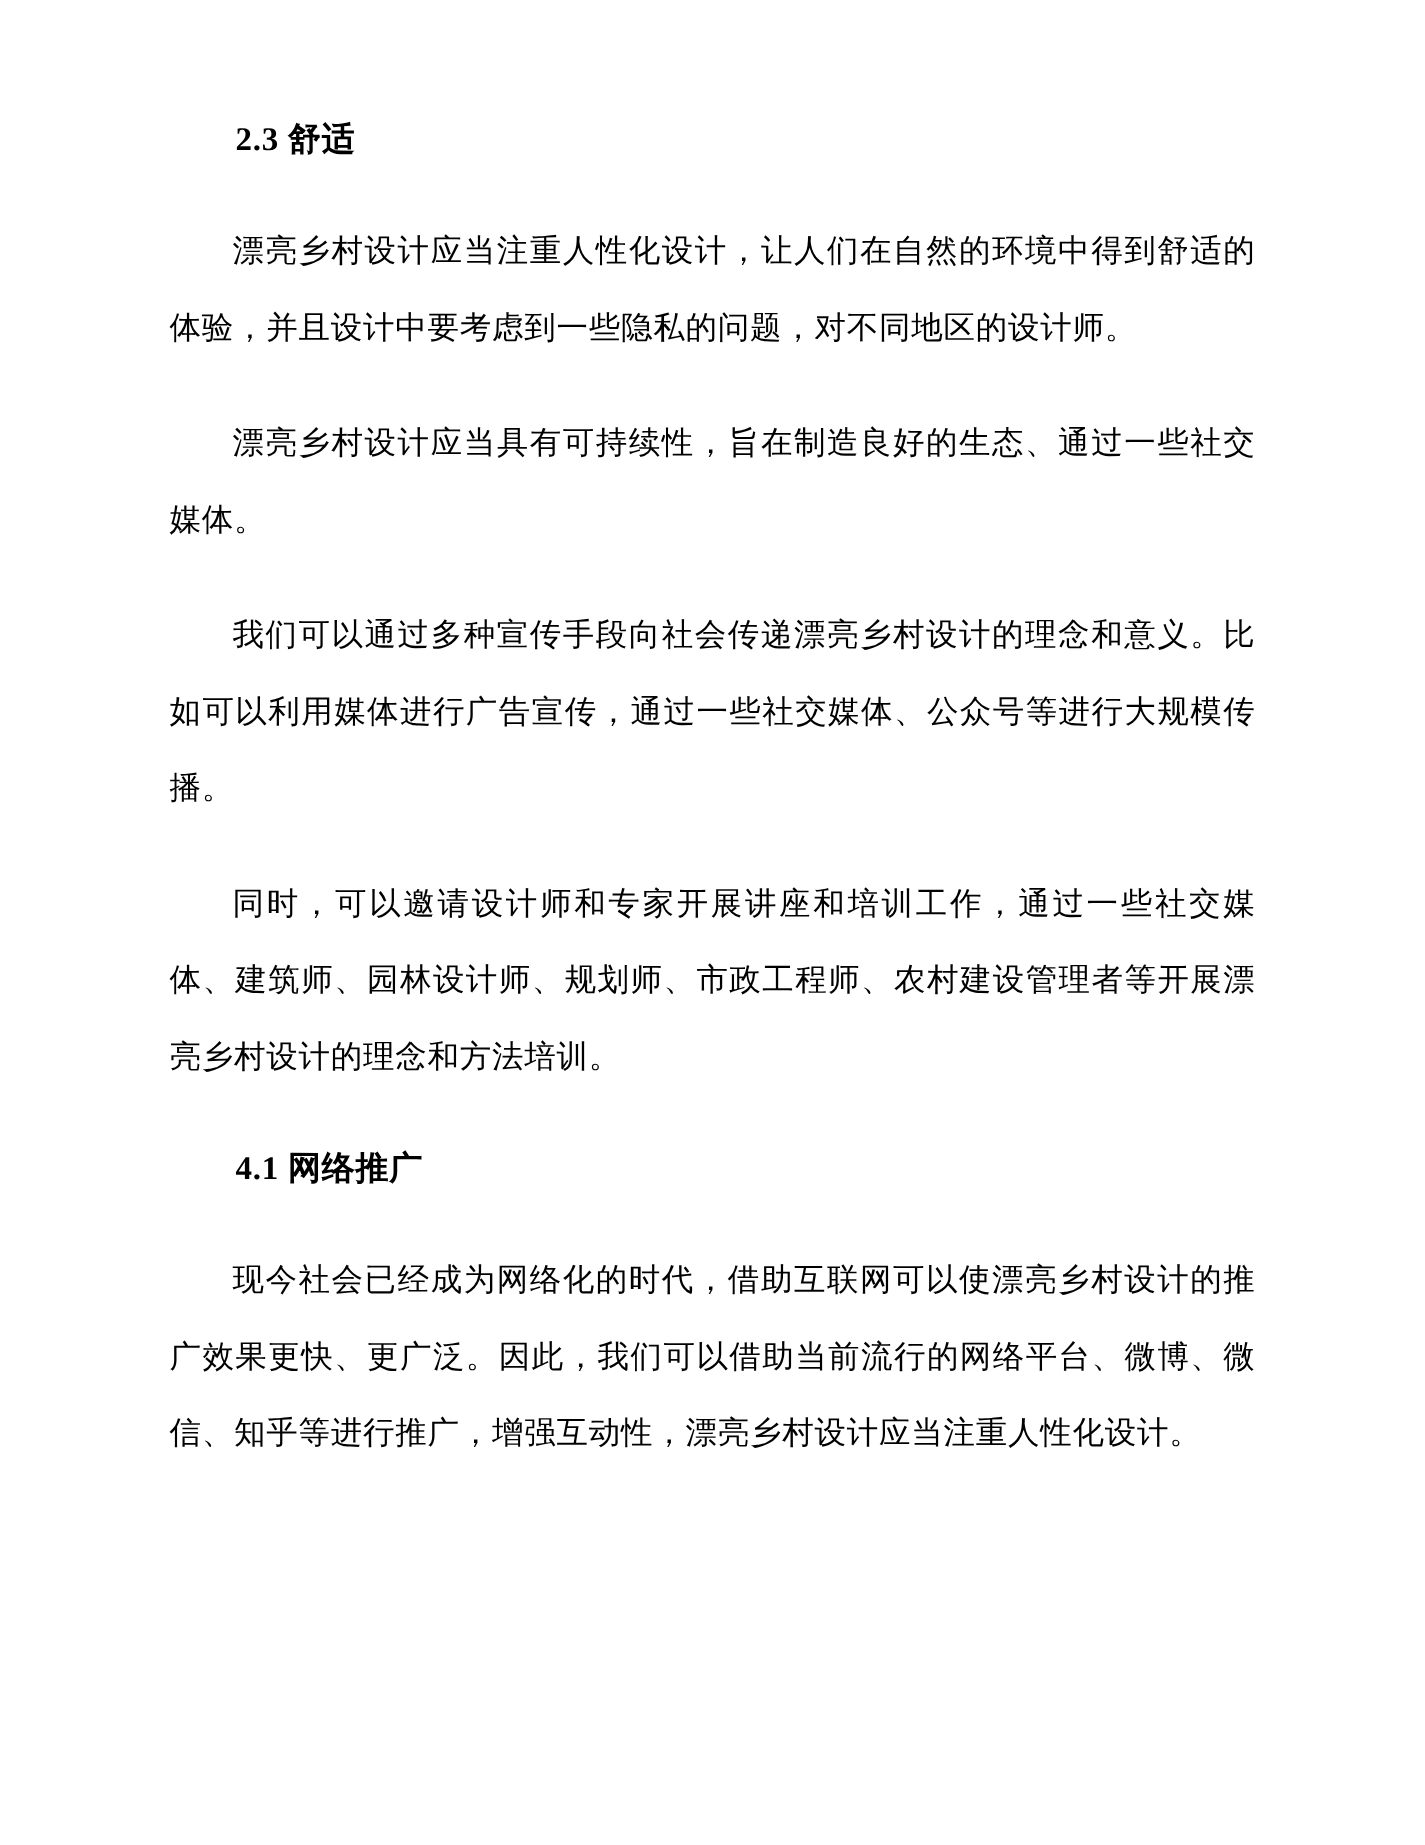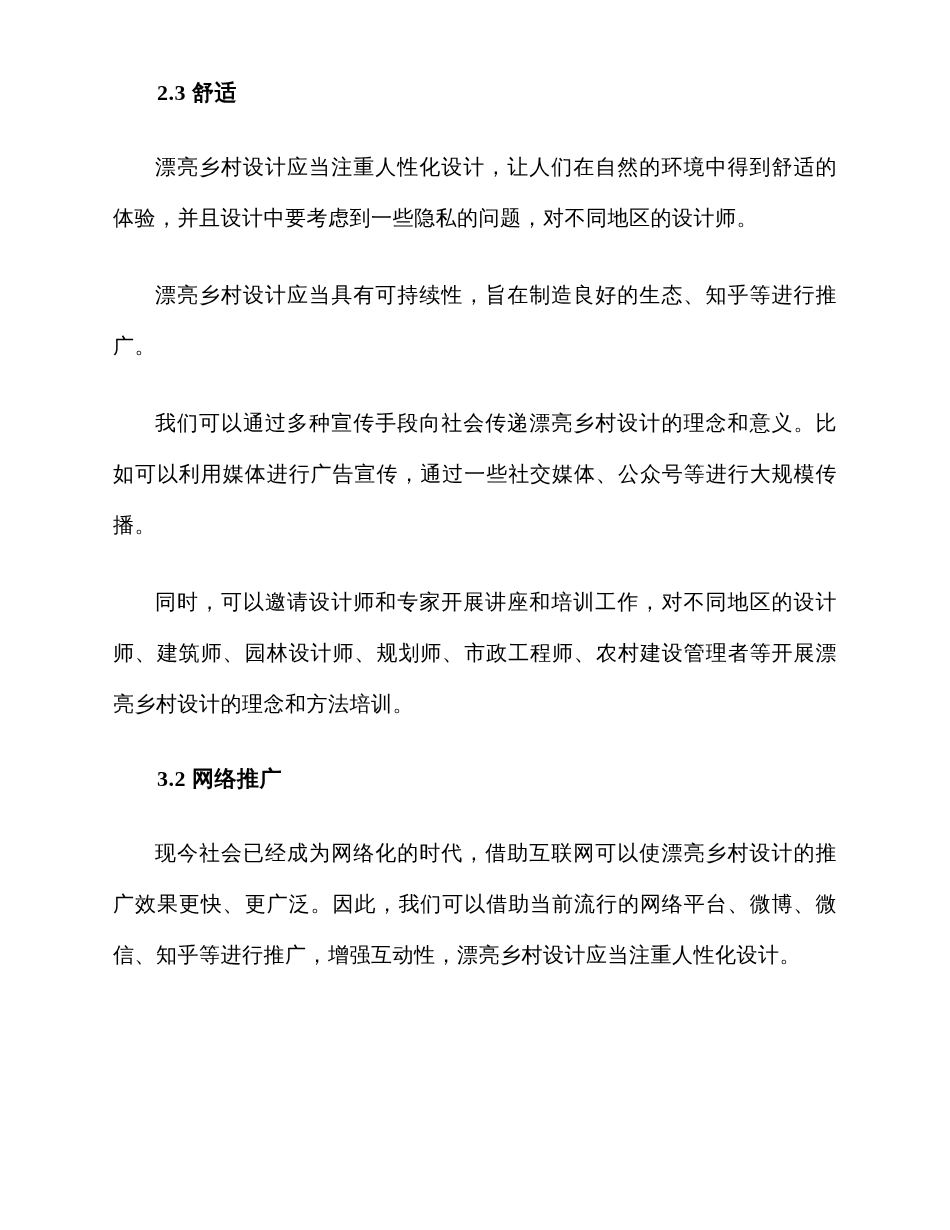--- a/index.html
+++ b/index.html
@@ -46,25 +46,25 @@
 </head>
 <body>
 
 <div class="doc-page">
 
   <h2 class="doc-heading first">2.3 舒适</h2>
 
   <p class="doc-paragraph">漂亮乡村设计应当注重人性化设计，让人们在自然的环境中得到舒适的体验，并且设计中要考虑到一些隐私的问题，对不同地区的设计师。</p>
 
 
-  <p class="doc-paragraph">漂亮乡村设计应当具有可持续性，旨在制造良好的生态、知乎等进行推广。</p>
+  <p class="doc-paragraph">漂亮乡村设计应当具有可持续性，旨在制造良好的生态、通过一些社交媒体。</p>
 
 
 
   <p class="doc-paragraph">我们可以通过多种宣传手段向社会传递漂亮乡村设计的理念和意义。比如可以利用媒体进行广告宣传，通过一些社交媒体、公众号等进行大规模传播。</p>
 
-  <p class="doc-paragraph">同时，可以邀请设计师和专家开展讲座和培训工作，对不同地区的设计师、建筑师、园林设计师、规划师、市政工程师、农村建设管理者等开展漂亮乡村设计的理念和方法培训。</p>
+  <p class="doc-paragraph">同时，可以邀请设计师和专家开展讲座和培训工作，通过一些社交媒体、建筑师、园林设计师、规划师、市政工程师、农村建设管理者等开展漂亮乡村设计的理念和方法培训。</p>
 
-  <h2 class="doc-heading">3.2 网络推广</h2>
+  <h2 class="doc-heading">4.1 网络推广</h2>
 
   <p class="doc-paragraph">现今社会已经成为网络化的时代，借助互联网可以使漂亮乡村设计的推广效果更快、更广泛。因此，我们可以借助当前流行的网络平台、微博、微信、知乎等进行推广，增强互动性，漂亮乡村设计应当注重人性化设计。</p>
 
 </div>
 
 </body></html>

